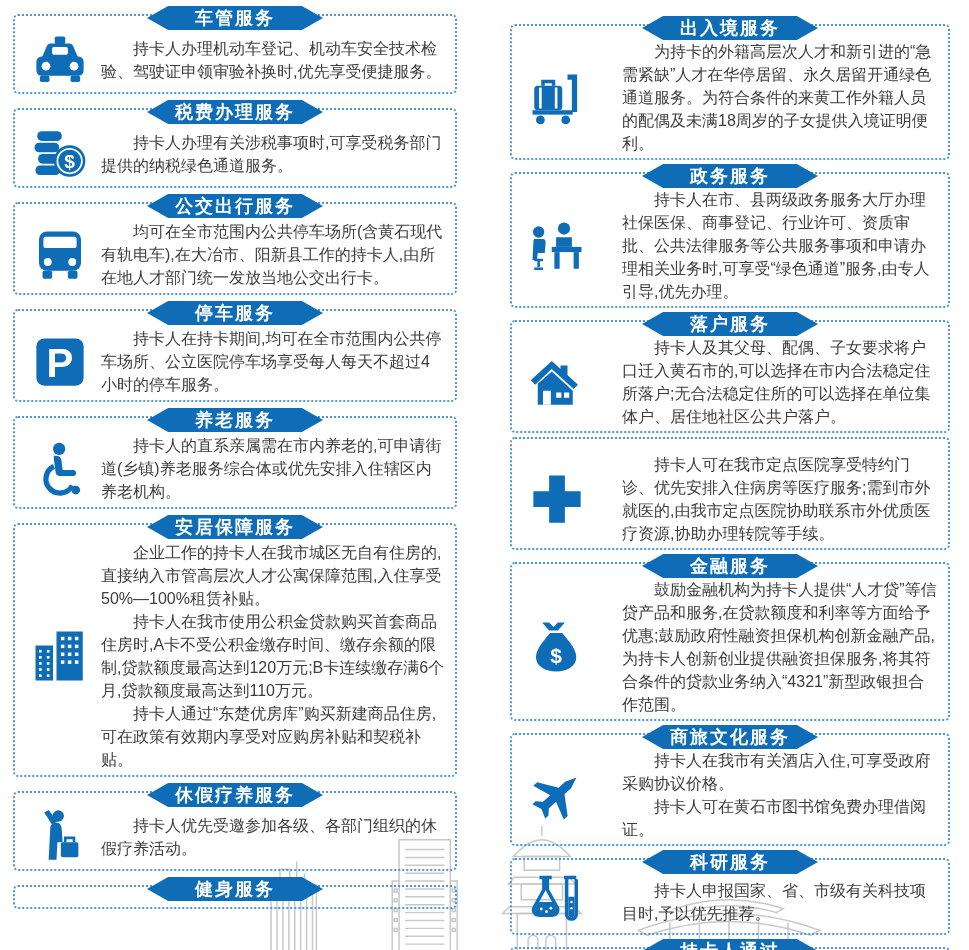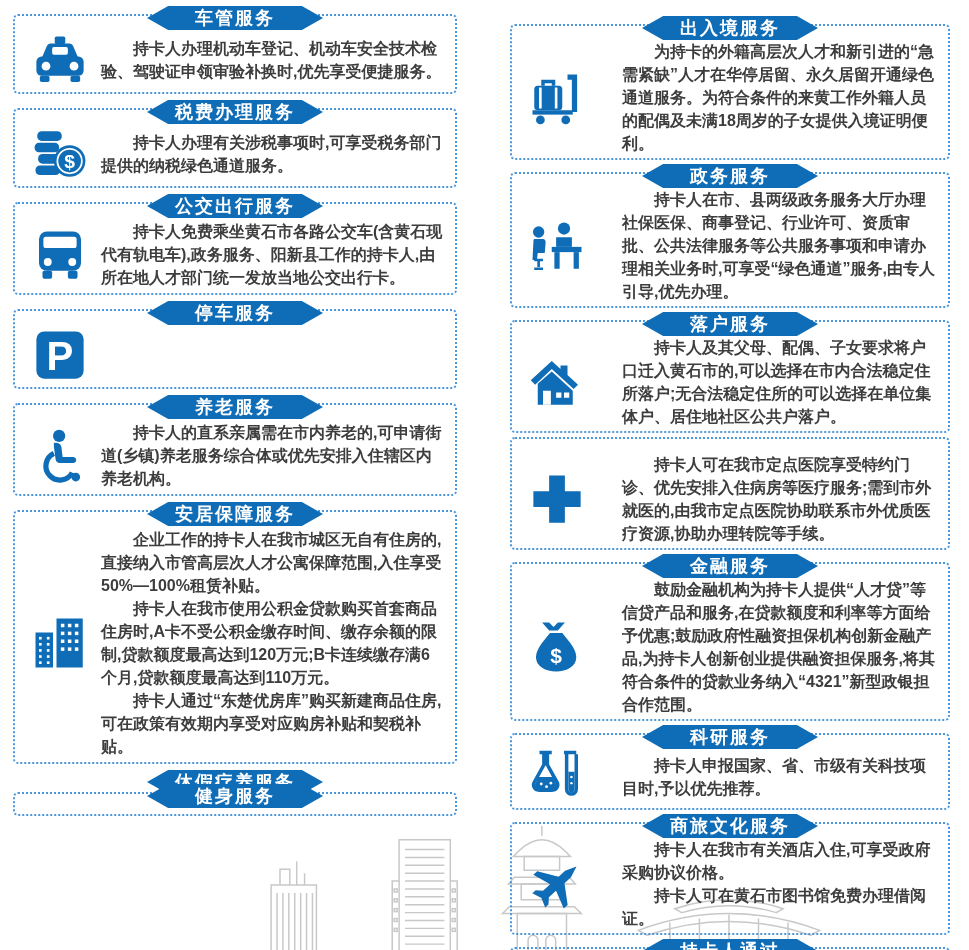--- a/index.html
+++ b/index.html
@@ -54,21 +54,21 @@
   .col-right .box{padding:14px 10px 3px 4px;}
   .iconwrap{
     flex:0 0 82px;
     display:flex;align-items:center;justify-content:center;
   }
   .iconwrap svg{width:58px;height:56px;fill:var(--blue);}
   .body{
     flex:1;
     font-size:16px;
     color:var(--txt);
-    font-weight:700;
+    font-weight:400;
   }
   .col-left .body{line-height:23px;}
   .col-right .body{line-height:23px;margin-left:24px;}
   .body p{text-indent:2em;}
   .body p:empty{display:none;}
 </style>
 </head>
 <body>
 
 <div class="page">
@@ -167,35 +167,38 @@
             <svg viewBox="0 0 64 64">
                 <rect x="8" y="5" width="48" height="45" rx="9"></rect>
                 <rect x="13" y="11" width="38" height="13" rx="3" fill="#fff"></rect>
                 <circle cx="18" cy="40" r="4.5" fill="#fff"></circle>
                 <circle cx="46" cy="40" r="4.5" fill="#fff"></circle>
                 <rect x="12" y="50" width="11" height="9" rx="2"></rect>
                 <rect x="41" y="50" width="11" height="9" rx="2"></rect>
               </svg>
           </div>
           <div class="body">
-            <p>持卡人免费乘坐黄石市各路公交车(含黄石现代有轨电车),政务服务、阳新县工作的持卡人,由所在地人才部门统一发放当地公交出行卡。</p>
+            <p>均可在全市范围内公共停车场所(含黄石现代有轨电车),在大冶市、阳新县工作的持卡人,由所在地人才部门统一发放当地公交出行卡。</p>
           </div>
         </div>
       </section>
 
       <section class="svc">
         <div class="banner">
           <span class="banner-label">停车服务</span>
         </div>
         <div class="box">
           <div class="iconwrap">
             <svg viewBox="0 0 64 64">
                 <rect x="5" y="5" width="54" height="54" rx="9"></rect>
                 <text x="32" y="49" font-size="46" font-weight="bold" fill="#fff" text-anchor="middle" font-family="sans-serif">P</text>
               </svg>
+          </div>
+          <div class="body">
+            <p>持卡人在持卡期间,均可在全市范围内公共停车场所、公立医院停车场享受每人每天不超过4小时的停车服务。</p>
           </div>
         </div>
       </section>
 
       <section class="svc">
         <div class="banner">
           <span class="banner-label">养老服务</span>
         </div>
         <div class="box">
           <div class="iconwrap">
@@ -253,20 +256,34 @@
             <p>持卡人在我市使用公积金贷款购买首套商品住房时,A卡不受公积金缴存时间、缴存余额的限制,贷款额度最高达到120万元;B卡连续缴存满6个月,贷款额度最高达到110万元。</p>
             <p>持卡人通过“东楚优房库”购买新建商品住房,可在政策有效期内享受对应购房补贴和契税补贴。</p>
           </div>
         </div>
       </section>
 
       <section class="svc">
         <div class="banner">
           <span class="banner-label">休假疗养服务</span>
         </div>
+        <div class="box">
+          <div class="iconwrap">
+            <svg viewBox="0 0 64 64">
+                <circle cx="30" cy="8" r="6.5"></circle>
+                <path d="M14 4 l5 -3 10 13 -6 4 z"></path>
+                <path d="M24 16 c7 -2 10 2 10 8 l1 14 h-6 l-1 20 h-9 l2 -38 c1 -2 2 -3 3 -4 z"></path>
+                <rect x="33" y="38" width="20" height="17" rx="2"></rect>
+                <path d="M38 38 v-5 h10 v5" fill="none" stroke="#0f6cb6" stroke-width="3"></path>
+              </svg>
+          </div>
+          <div class="body">
+            <p>持卡人优先受邀参加各级、各部门组织的休假疗养活动。</p>
+          </div>
+        </div>
       </section>
 
       <section class="svc">
         <div class="banner">
           <span class="banner-label">健身服务</span>
         </div>
         <div class="box">
           
           
         </div>
@@ -369,20 +386,39 @@
               </svg>
           </div>
           <div class="body">
             <p>鼓励金融机构为持卡人提供“人才贷”等信贷产品和服务,在贷款额度和利率等方面给予优惠;鼓励政府性融资担保机构创新金融产品,为持卡人创新创业提供融资担保服务,将其符合条件的贷款业务纳入“4321”新型政银担合作范围。</p>
           </div>
         </div>
       </section>
 
       <section class="svc">
         <div class="banner">
+          <span class="banner-label">商旅文化服务</span>
+        </div>
+        <div class="box">
+          <div class="iconwrap">
+            <svg viewBox="0 0 64 64">
+                <g transform="rotate(48 32 32)">
+                  <path d="M32 2 l5 13 v10 l21 14 v6 l-21 -7 v11 l6 6 v5 l-11 -4 -11 4 v-5 l6 -6 V38 l-21 7 v-6 l21 -14 V15 z"></path>
+                </g>
+              </svg>
+          </div>
+          <div class="body">
+            <p>持卡人在我市有关酒店入住,可享受政府采购协议价格。</p>
+            <p>持卡人可在黄石市图书馆免费办理借阅证。</p>
+          </div>
+        </div>
+      </section>
+
+      <section class="svc">
+        <div class="banner">
           <span class="banner-label">科研服务</span>
         </div>
         <div class="box">
           <div class="iconwrap">
             <svg viewBox="0 0 64 64">
                 <path d="M12 4 h14 M17 6 v12 L6 38 a6 6 0 0 0 5 9 h16 a6 6 0 0 0 5 -9 L21 18 V6" fill="none" stroke="#0f6cb6" stroke-width="4"></path>
                 <path d="M11 32 l-4 8 a4.5 4.5 0 0 0 4 6 h16 a4.5 4.5 0 0 0 4 -6 l-4 -8 z"></path>
                 <g fill="#fff">
                   <circle cx="14" cy="40" r="1.6"></circle>
                   <circle cx="20" cy="43" r="1.6"></circle>
@@ -397,39 +433,20 @@
               </svg>
           </div>
           <div class="body">
             <p>持卡人申报国家、省、市级有关科技项目时,予以优先推荐。</p>
           </div>
         </div>
       </section>
 
       <section class="svc">
         <div class="banner">
-          <span class="banner-label">商旅文化服务</span>
-        </div>
-        <div class="box">
-          <div class="iconwrap">
-            <svg viewBox="0 0 64 64">
-                <g transform="rotate(48 32 32)">
-                  <path d="M32 2 l5 13 v10 l21 14 v6 l-21 -7 v11 l6 6 v5 l-11 -4 -11 4 v-5 l6 -6 V38 l-21 7 v-6 l21 -14 V15 z"></path>
-                </g>
-              </svg>
-          </div>
-          <div class="body">
-            <p>持卡人在我市有关酒店入住,可享受政府采购协议价格。</p>
-            <p>持卡人可在黄石市图书馆免费办理借阅证。</p>
-          </div>
-        </div>
-      </section>
-
-      <section class="svc">
-        <div class="banner">
           <span class="banner-label">持卡人通过</span>
         </div>
         <div class="box">
           <div class="iconwrap">
             <svg viewBox="0 0 64 64">
                 <rect x="3" y="16" width="44" height="40" rx="4" fill="#fff" stroke="#0f6cb6" stroke-width="4"></rect>
                 <g stroke="#0f6cb6" stroke-width="3" fill="none">
                   <path d="M11 26 h22 M11 33 h22 M11 40 h14"></path>
                   <path d="M11 49 q4 -6 8 0 t8 0" stroke-width="2.5"></path>
                 </g>

